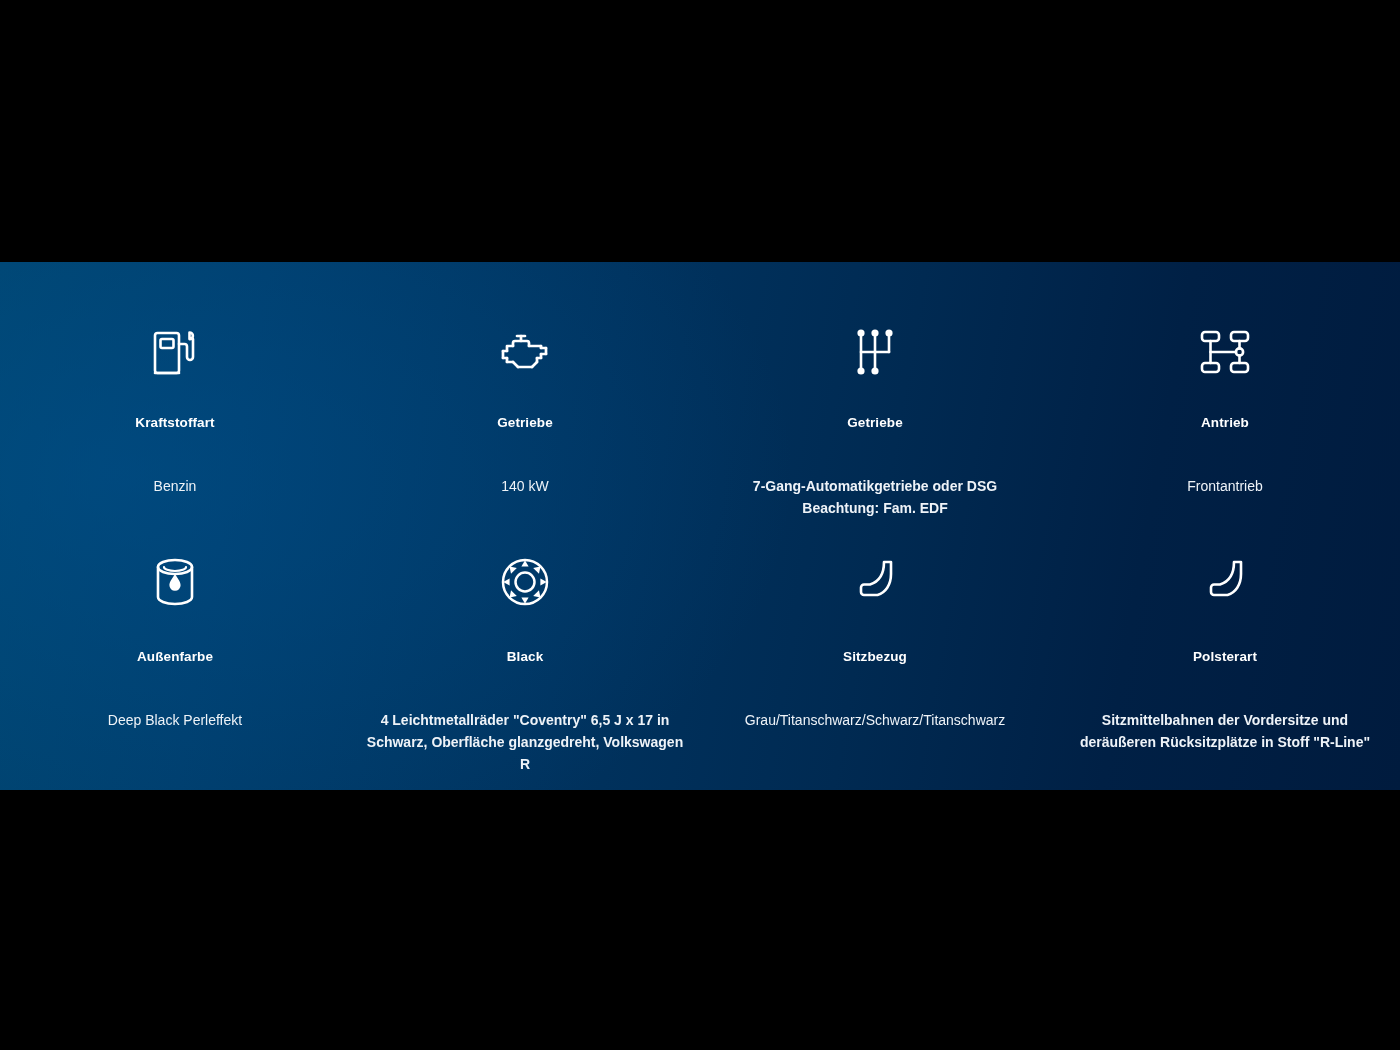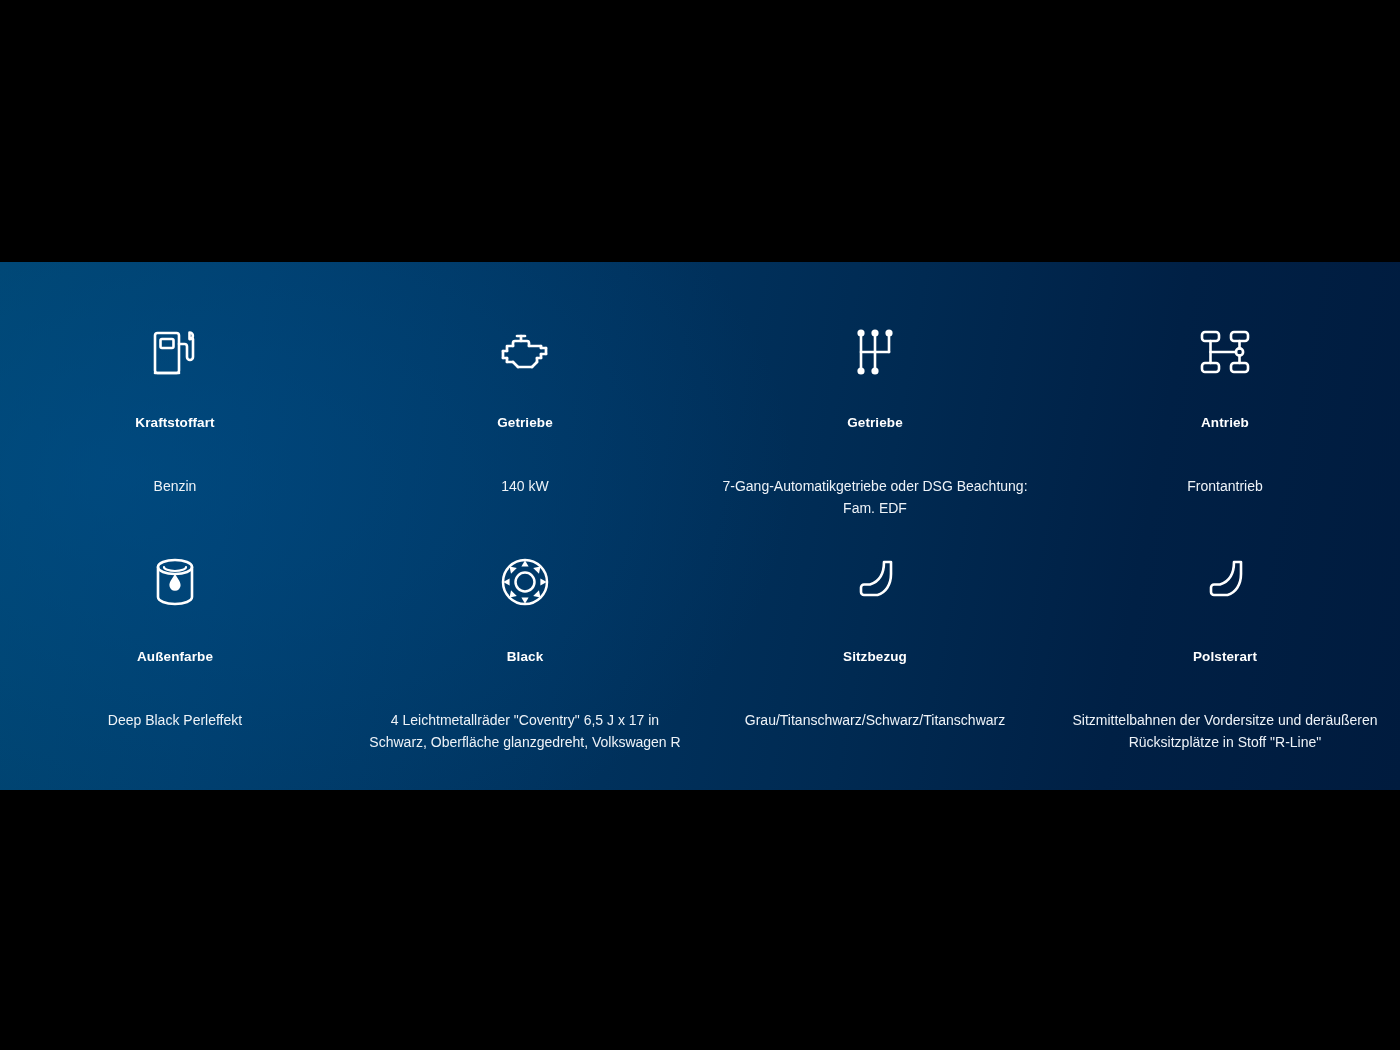--- a/index.html
+++ b/index.html
@@ -59,21 +59,21 @@
     letter-spacing:0.1px;
   }
   .spec-value {
     font-size:14px;
     font-weight:normal;
     color:#eef3f8;
     line-height:1.55;
     max-width:310px;
     margin-top:36px;
   }
-  .spec.wide .spec-value { max-width:320px; }
+  .spec.wide .spec-value { max-width:320px;font-weight:bold; }
 </style>
 </head>
 <body>
 
 <div id="stage">
 
   <div id="specs-panel">
     <div class="grid">
 
       <div class="spec r1">

